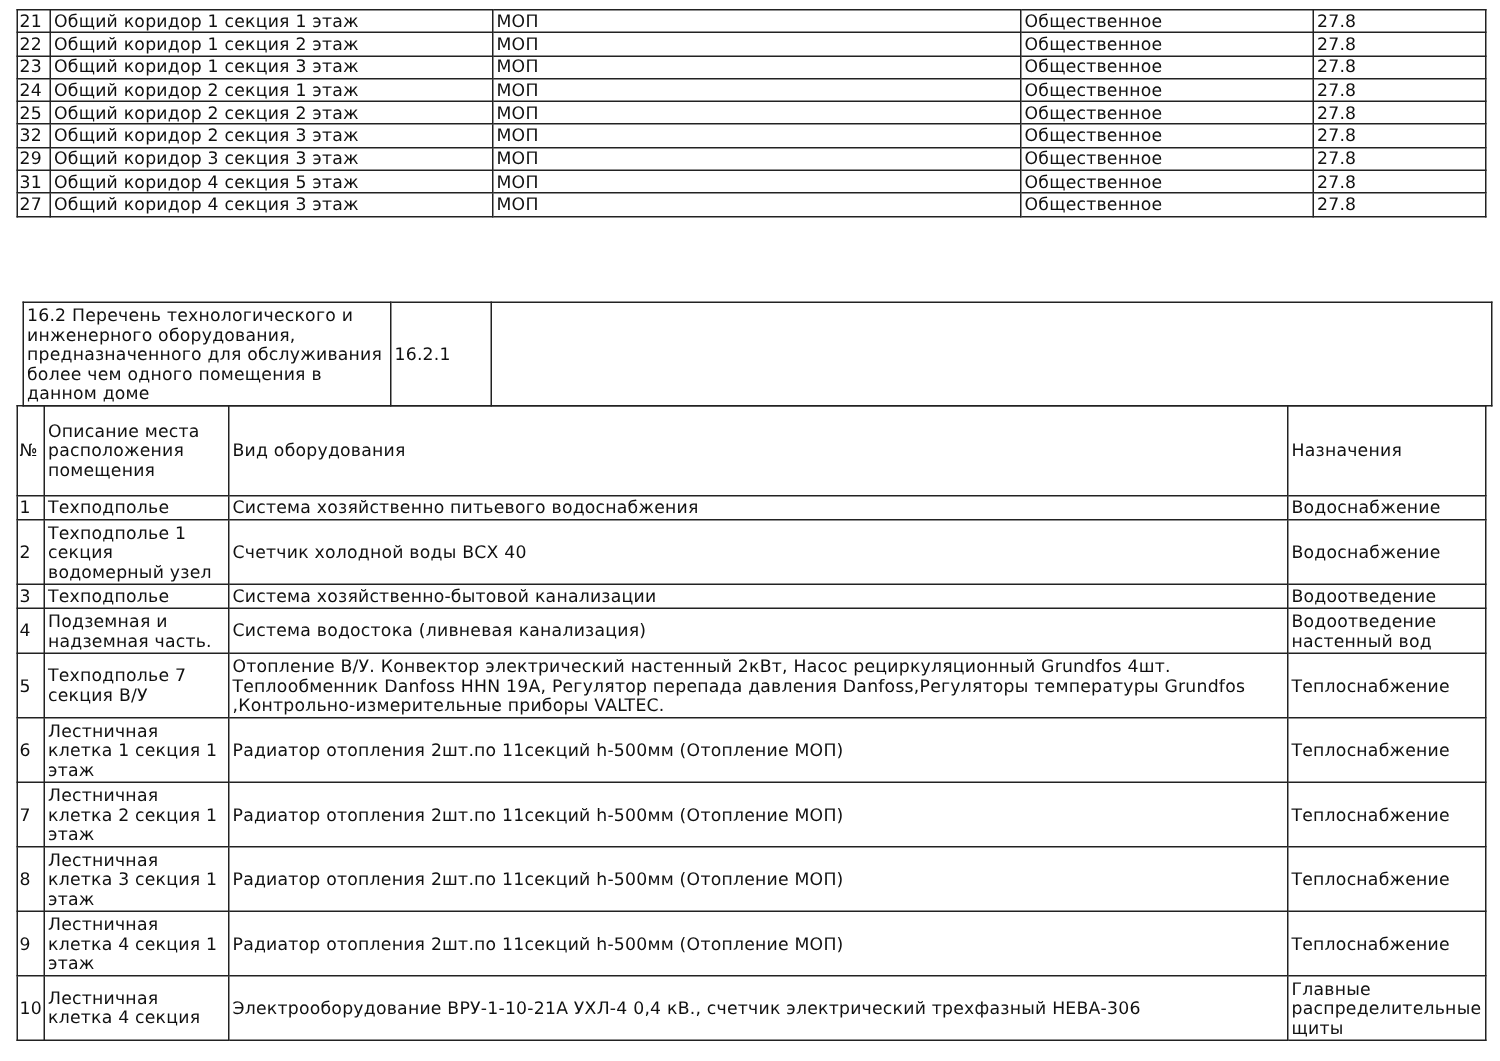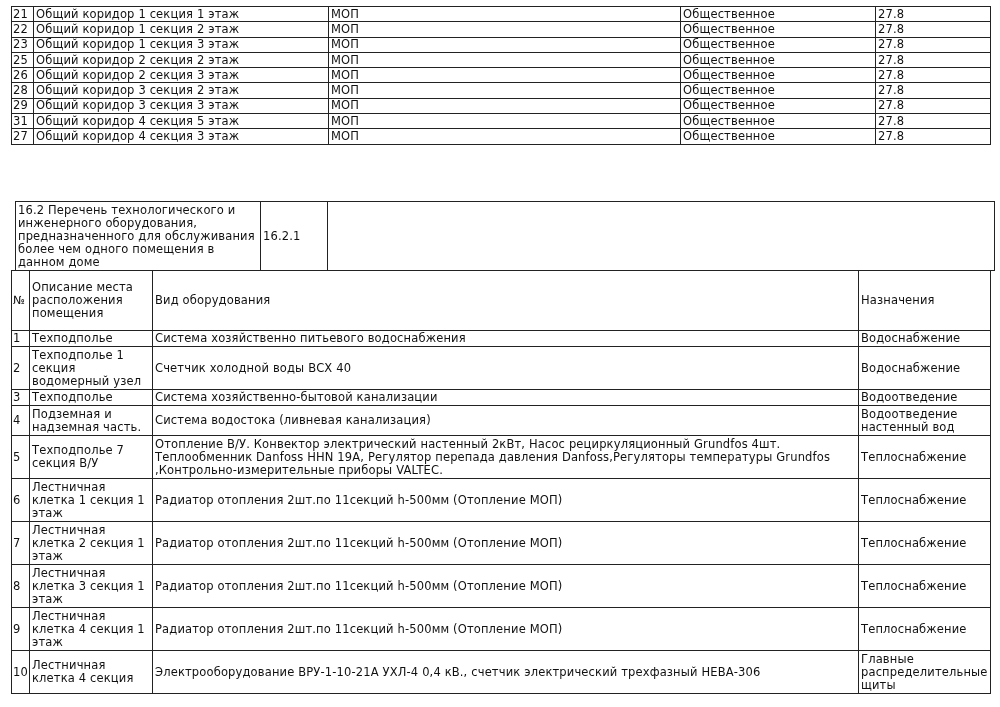--- a/index.html
+++ b/index.html
@@ -44,36 +44,36 @@
         <td>27.8</td>
       </tr>
       <tr>
         <td class="c-num">23</td>
         <td>Общий коридор 1 секция 3 этаж</td>
         <td>МОП</td>
         <td>Общественное</td>
         <td>27.8</td>
       </tr>
       <tr>
+        <td class="c-num">24</td>
+        <td>Общий коридор 2 секция 1 этаж</td>
+        <td>МОП</td>
+        <td>Общественное</td>
+        <td>27.8</td>
+      </tr>
+      <tr>
         <td class="c-num">25</td>
         <td>Общий коридор 2 секция 2 этаж</td>
         <td>МОП</td>
         <td>Общественное</td>
         <td>27.8</td>
       </tr>
       <tr>
-        <td class="c-num">26</td>
+        <td class="c-num">32</td>
         <td>Общий коридор 2 секция 3 этаж</td>
-        <td>МОП</td>
-        <td>Общественное</td>
-        <td>27.8</td>
-      </tr>
-      <tr>
-        <td class="c-num">28</td>
-        <td>Общий коридор 3 секция 2 этаж</td>
         <td>МОП</td>
         <td>Общественное</td>
         <td>27.8</td>
       </tr>
       <tr>
         <td class="c-num">29</td>
         <td>Общий коридор 3 секция 3 этаж</td>
         <td>МОП</td>
         <td>Общественное</td>
         <td>27.8</td>

